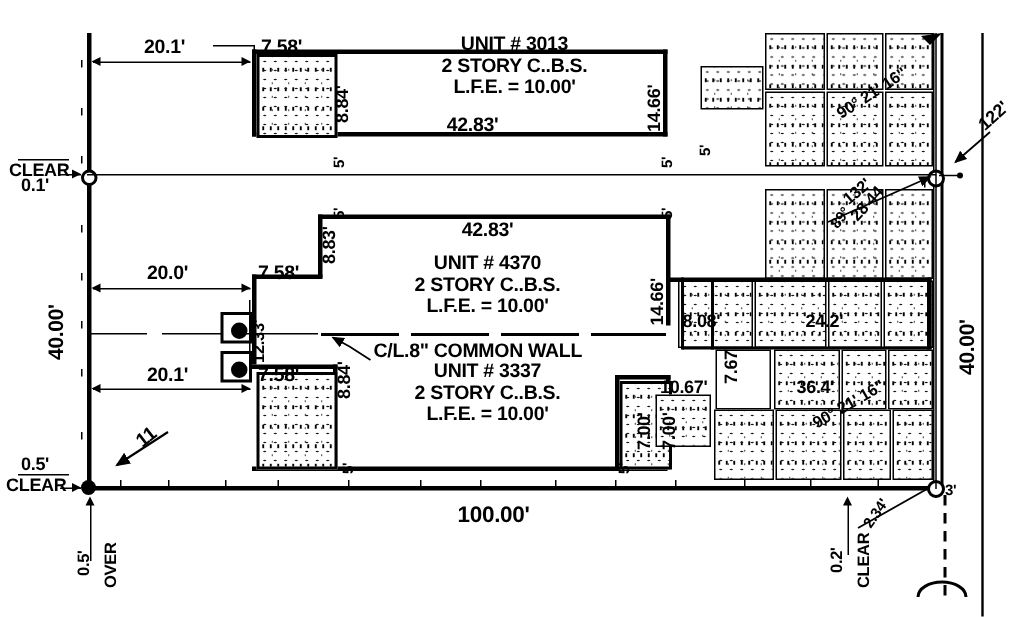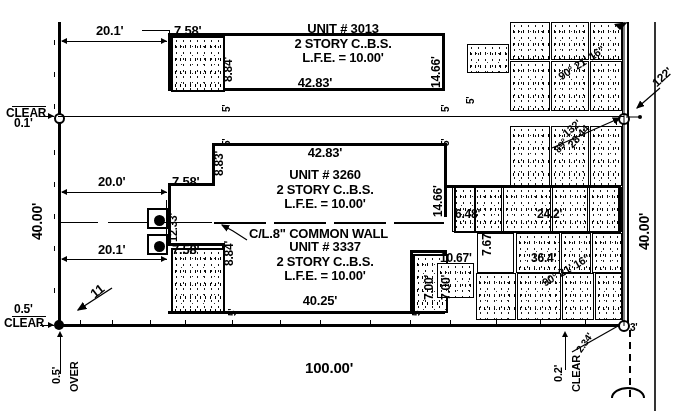--- a/index.html
+++ b/index.html
@@ -140,21 +140,21 @@
   <div class="txt t10 rot90" style="left:440px;top:146px;">5'</div>
 
   <div class="ln hh" style="left:212px;top:143px;width:235px;"></div>
   <div class="ln vh" style="left:212px;top:143px;height:42px;"></div>
   <div class="ln hh" style="left:168px;top:183px;width:47px;"></div>
   <div class="ln vh" style="left:444px;top:143px;height:74px;"></div>
   <div class="ln vh" style="left:168px;top:183px;height:60px;"></div>
 
   <div class="txt t13 ctr" style="left:270px;top:146px;width:110px;">42.83'</div>
   <div class="txt t13 ctr" style="left:240px;top:168px;width:170px;">
-    <div>UNIT # 3260</div>
+    <div>UNIT # 4370</div>
     <div>2 STORY  C..B.S.</div>
     <div>L.F.E. = 10.00'</div>
   </div>
 
   <div class="txt t12 rot90" style="left:213px;top:176px;">8.83'</div>
   <div class="txt t12 rot90" style="left:432px;top:217px;">14.66'</div>
   <div class="txt t13" style="left:98px;top:175px;">20.0'</div>
   <div class="txt t13" style="left:172px;top:175px;">7.58'</div>
 
   <div class="ln hl" style="left:62px;top:192px;width:105px;"></div>
@@ -175,21 +175,20 @@
   <div class="ln vh" style="left:222px;top:243px;height:70px;"></div>
 
   <div class="stip stipH" style="left:171px;top:248px;width:50px;height:61px;"></div>
   <div class="stip stipH" style="left:413px;top:254px;width:31px;height:55px;"></div>
 
   <div class="txt t13 ctr" style="left:240px;top:240px;width:170px;">
     <div>UNIT # 3337</div>
     <div>2 STORY  C..B.S.</div>
     <div>L.F.E. = 10.00'</div>
   </div>
-  <div class="txt t13 ctr" style="left:270px;top:294px;width:100px;">40.25'</div>
 
   <div class="txt t12 rot90" style="left:223px;top:266px;">8.84'</div>
   <div class="txt t13" style="left:98px;top:243px;">20.1'</div>
   <div class="txt t13" style="left:172px;top:243px;">7.58'</div>
 
   <div class="ln hl" style="left:62px;top:259px;width:105px;"></div>
   <div class="ahL" style="left:61px;top:256px;"></div>
   <div class="ahR" style="left:161px;top:256px;"></div>
 
   <div class="txt t10 rot90" style="left:227px;top:316px;">5'</div>
@@ -234,21 +233,21 @@
   <div class="stip" style="left:517px;top:273px;width:42px;height:45px;"></div>
   <div class="stip" style="left:562px;top:273px;width:30px;height:45px;"></div>
   <div class="stip" style="left:595px;top:273px;width:25px;height:45px;"></div>
 
   <div class="ln hh" style="left:446px;top:185px;width:175px;"></div>
   <div class="ln hm" style="left:455px;top:231px;width:166px;"></div>
   <div class="ln vh" style="left:618px;top:185px;height:48px;"></div>
   <div class="ln vm" style="left:454px;top:185px;height:48px;"></div>
   <div class="ln vm" style="left:474px;top:186px;height:47px;"></div>
 
-  <div class="txt t12" style="left:455px;top:208px;">6.48'</div>
+  <div class="txt t12" style="left:455px;top:208px;">8.08'</div>
   <div class="txt t12" style="left:537px;top:208px;">24.2'</div>
   <div class="txt t12" style="left:531px;top:252px;">36.4'</div>
   <div class="txt t12 rot90" style="left:481px;top:256px;">7.67'</div>
   <div class="txt t12" style="left:440px;top:252px;">10.67'</div>
   <div class="txt t12 rot90" style="left:423px;top:300px;">7.00'</div>
   <div class="txt t12 rot90" style="left:440px;top:300px;">7.00'</div>
 
   <div class="txt t12" style="left:14px;top:93px;margin-top:24px;">0.1'</div>
   <div class="txt t12" style="left:6px;top:107px;">CLEAR</div>
   <div class="ln hl" style="left:12px;top:106px;width:34px;"></div>
@@ -257,21 +256,21 @@
 
   <div class="txt t12" style="left:14px;top:303px;">0.5'</div>
   <div class="txt t12" style="left:4px;top:317px;">CLEAR</div>
   <div class="ln hl" style="left:12px;top:316px;width:34px;"></div>
   <div class="ln hl" style="left:40px;top:325px;width:14px;"></div>
   <div class="ahR" style="left:48px;top:322px;"></div>
 
   <div class="txt t14 rot90" style="left:30px;top:240px;font-size:14px;">40.00'</div>
   <div class="txt t14 rot90" style="left:637px;top:250px;font-size:14px;">40.00'</div>
 
-  <div class="txt t14" style="left:305px;top:336px;font-size:15px;margin-top:24px;">100.00'</div>
+  <div class="txt t14" style="left:305px;top:336px;font-size:15px;">100.00'</div>
 
   <div class="txt t11 rot90" style="left:50px;top:384px;">0.5'</div>
   <div class="txt t11 rot90" style="left:68px;top:392px;">OVER</div>
   <div class="ln vl" style="left:60px;top:334px;height:40px;"></div>
   <div class="ahU" style="left:57px;top:331px;"></div>
 
   <div class="txt t11 rot90" style="left:552px;top:382px;">0.2'</div>
   <div class="txt t11 rot90" style="left:570px;top:392px;">CLEAR</div>
   <div class="ln vl" style="left:565px;top:334px;height:36px;"></div>
   <div class="ahU" style="left:562px;top:331px;"></div>

